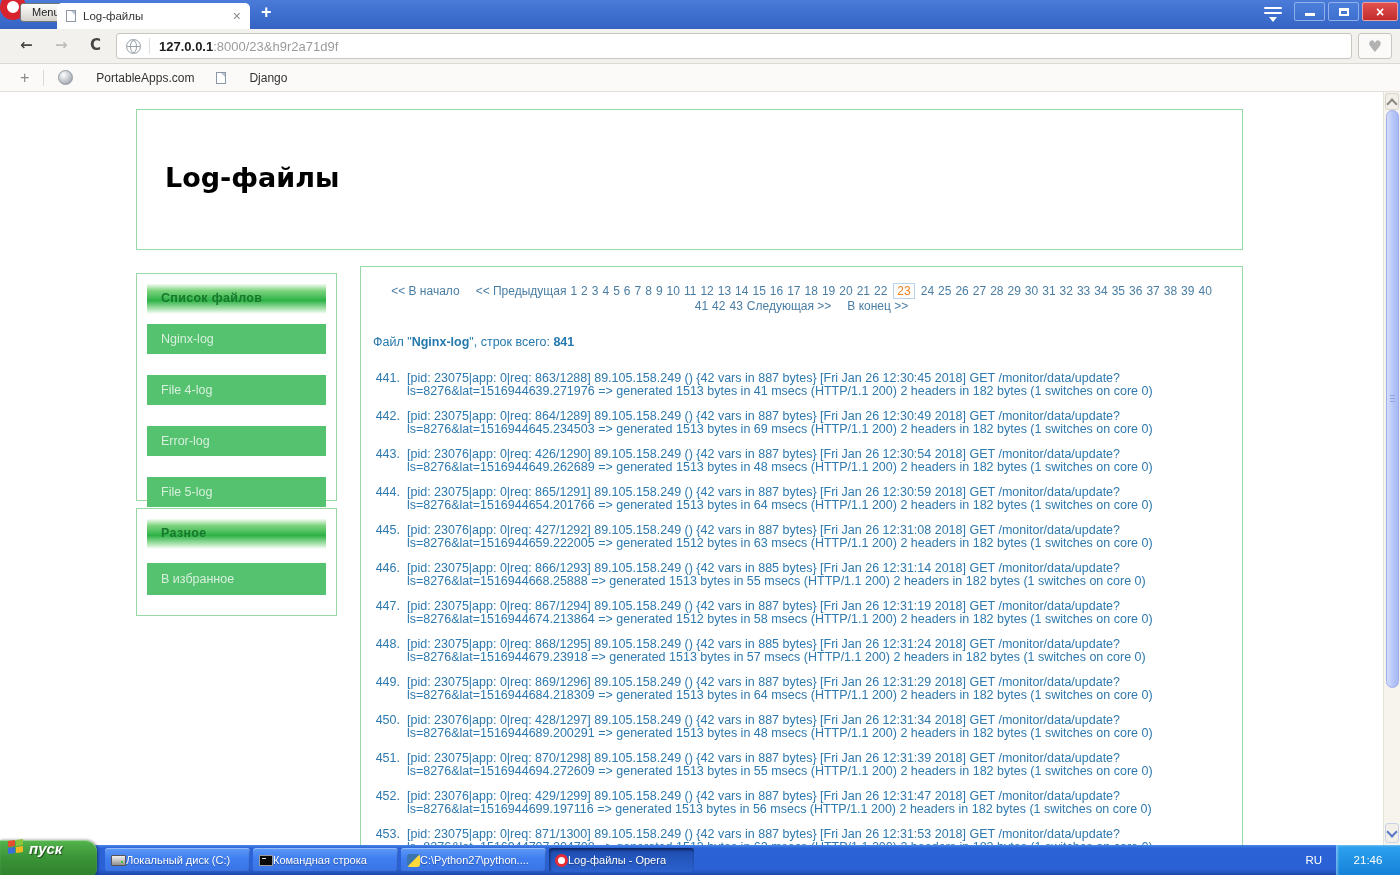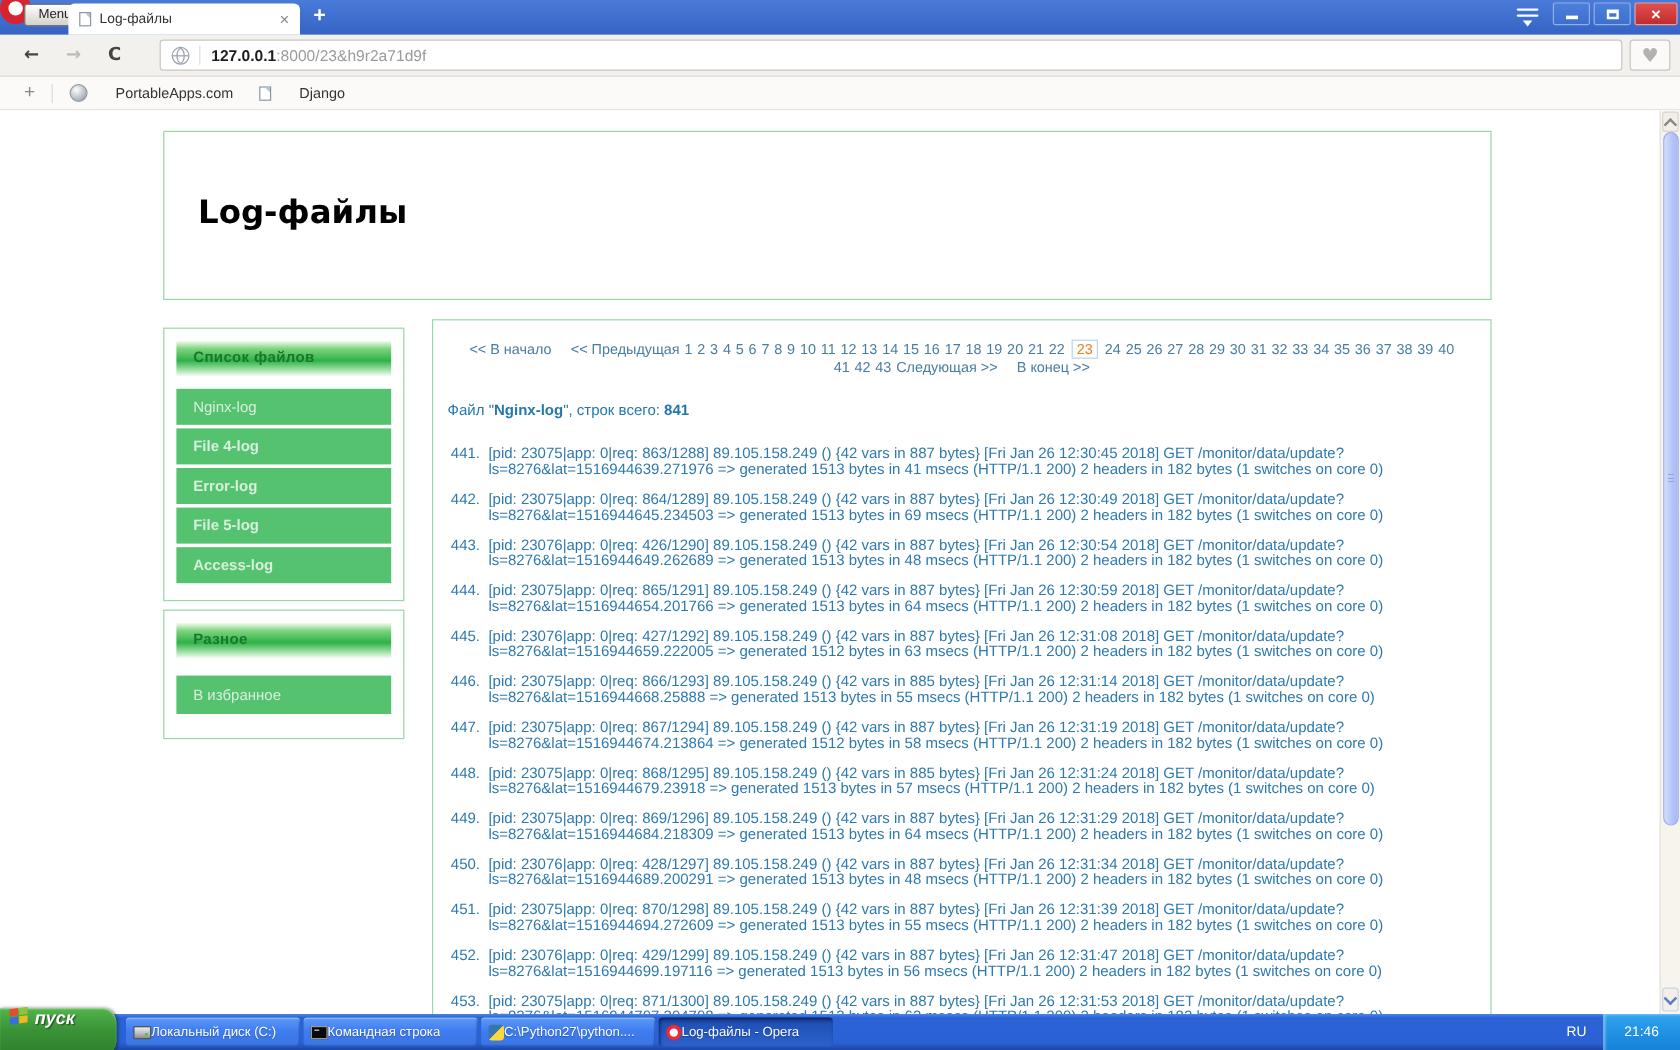--- a/index.html
+++ b/index.html
@@ -31,21 +31,21 @@
   .glyph-max{width:10px;height:8px;border:2px solid #fff;border-top-width:3px;box-sizing:border-box;background:transparent;}
 
   
   .toolbar{position:absolute;top:29px;left:0;right:0;height:35px;background:#f3f1ee;
            border-bottom:1px solid #dcd8d2;box-sizing:border-box;}
   .navico{position:absolute;top:7px;font-family:"DejaVu Sans",sans-serif;font-size:15px;font-weight:bold;color:#454545;}
   .navico.dis{color:#bcbcbc;}
   .grid-wrap{position:absolute;left:120px;top:11px;width:13px;height:13px;}
   .grid-icon{width:3px;height:3px;background:#4a4a4a;
     box-shadow:5px 0 #4a4a4a,10px 0 #4a4a4a,0 5px #4a4a4a,5px 5px #4a4a4a,10px 5px #4a4a4a,0 10px #4a4a4a,5px 10px #4a4a4a,10px 10px #4a4a4a;}
-  .urlfield{position:absolute;left:133px;top:4px;right:48px;height:26px;background:#fff;
+  .urlfield{position:absolute;left:116px;top:4px;right:48px;height:26px;background:#fff;
             border:1px solid #c9c5bf;border-radius:3px;display:flex;align-items:center;padding:0 9px;box-sizing:border-box;}
   .globe-icon{width:15px;height:15px;border-radius:50%;border:1px solid #98a0a8;position:relative;flex:none;box-sizing:border-box;}
   .globe-icon::before{content:"";position:absolute;left:50%;top:0;bottom:0;width:7px;margin-left:-3.5px;
                       border:1px solid #98a0a8;border-radius:50%;box-sizing:border-box;}
   .globe-icon::after{content:"";position:absolute;left:0;right:0;top:50%;height:1px;background:#98a0a8;}
   .url-sep{width:1px;height:16px;background:#e0ddd8;margin:0 9px 0 8px;}
   .url-host{font-size:13px;color:#1c1c1c;font-weight:bold;}
   .url-path{font-size:13px;color:#9b9b9b;}
   .heart-btn{position:absolute;right:8px;top:4px;width:34px;height:26px;background:#fbfaf9;
              border:1px solid #c9c5bf;border-radius:3px;display:flex;align-items:center;justify-content:center;box-sizing:border-box;}
@@ -81,21 +81,21 @@
   .hdrbox{left:136px;top:17px;width:1107px;height:141px;}
   .page-title{position:absolute;left:28px;top:52px;font-size:27px;font-weight:bold;color:#000;
               font-family:"DejaVu Sans",sans-serif;}
   .sbox1{left:136px;top:181px;width:201px;height:228px;padding:10px;}
   .sbox2{left:136px;top:416px;width:201px;height:108px;padding:10px;}
   .band{height:30px;background:linear-gradient(#f4fcf4 0%,#7ed47f 22%,#2eb247 55%,#a6e2ab 82%,#ffffff 100%);
         color:#17782b;font-weight:bold;font-size:12.5px;line-height:29px;padding-left:14px;letter-spacing:.3px;}
   .nav-list{margin-top:10px;}
   .nav-list.misc{margin-top:14px;}
   .nav-item{height:30px;background:#54c26e;color:#d7efdd;font-size:12.5px;line-height:30px;padding-left:14px;cursor:pointer;}
-  .nav-item + .nav-item{margin-top:3px;font-weight:bold;}
+  .nav-item + .nav-item{margin-top:21px;}
   .nav-item.tall{height:32px;line-height:32px;}
 
   .mainbox{left:360px;top:174px;width:883px;height:1100px;padding-top:17px;}
   .pagrow{text-align:center;color:#4a7da3;font-size:12px;line-height:15px;}
   .pg{margin:0 2px;cursor:pointer;}
   .pg.gapl{margin-left:14px;}
   .pg.current{color:#ee7f1c;border:1px solid #b9d4ea;background:#fdfdfd;padding:0 3px;margin:0 4px;cursor:default;}
   .fileinfo{margin:21px 0 0 12px;color:#2478ad;font-size:12.5px;}
   .fileinfo .b{font-weight:bold;}
   .loglist{margin:23px 0 0 12px;color:#2e79ae;font-size:12.5px;}

